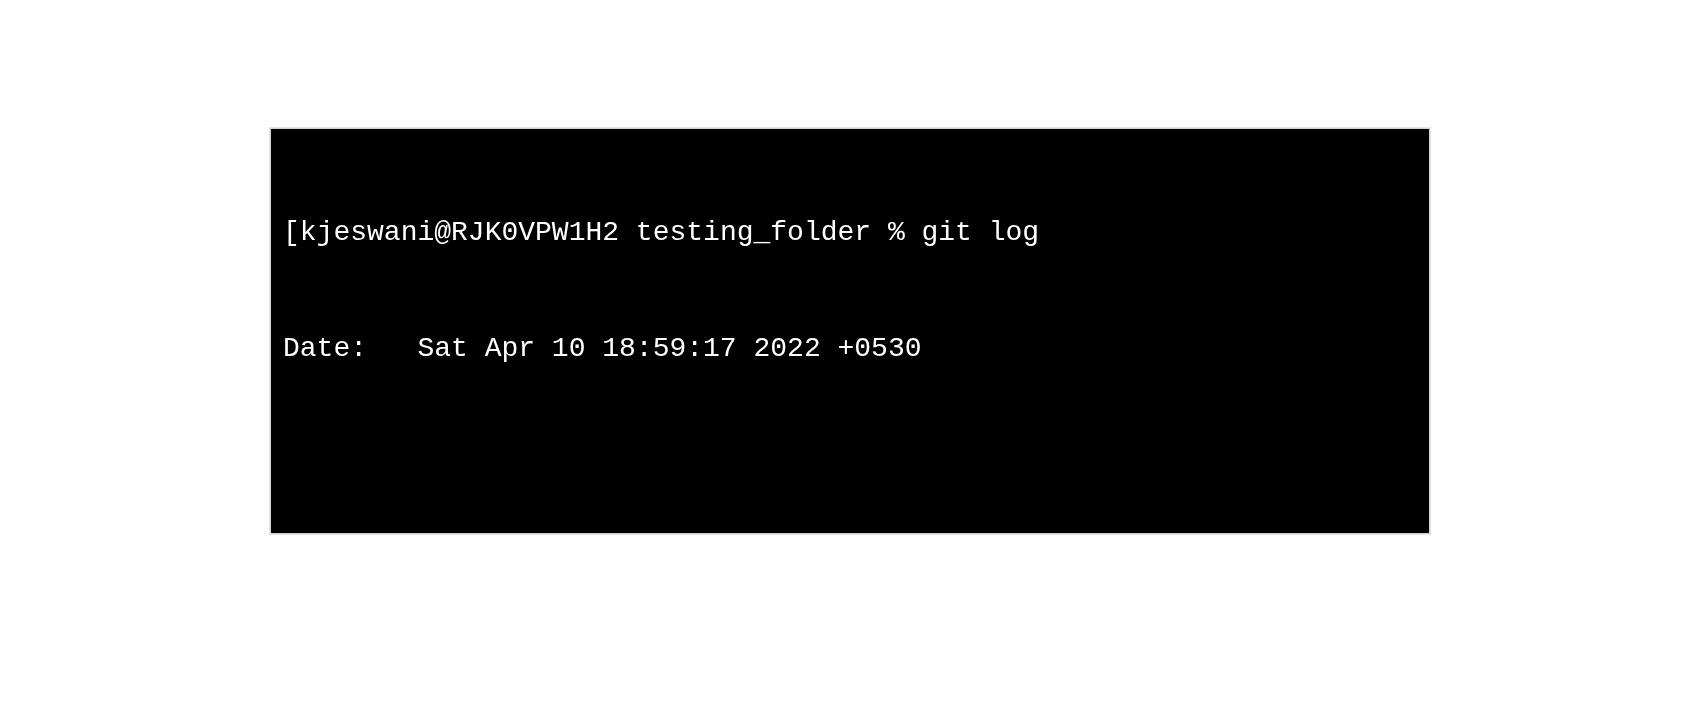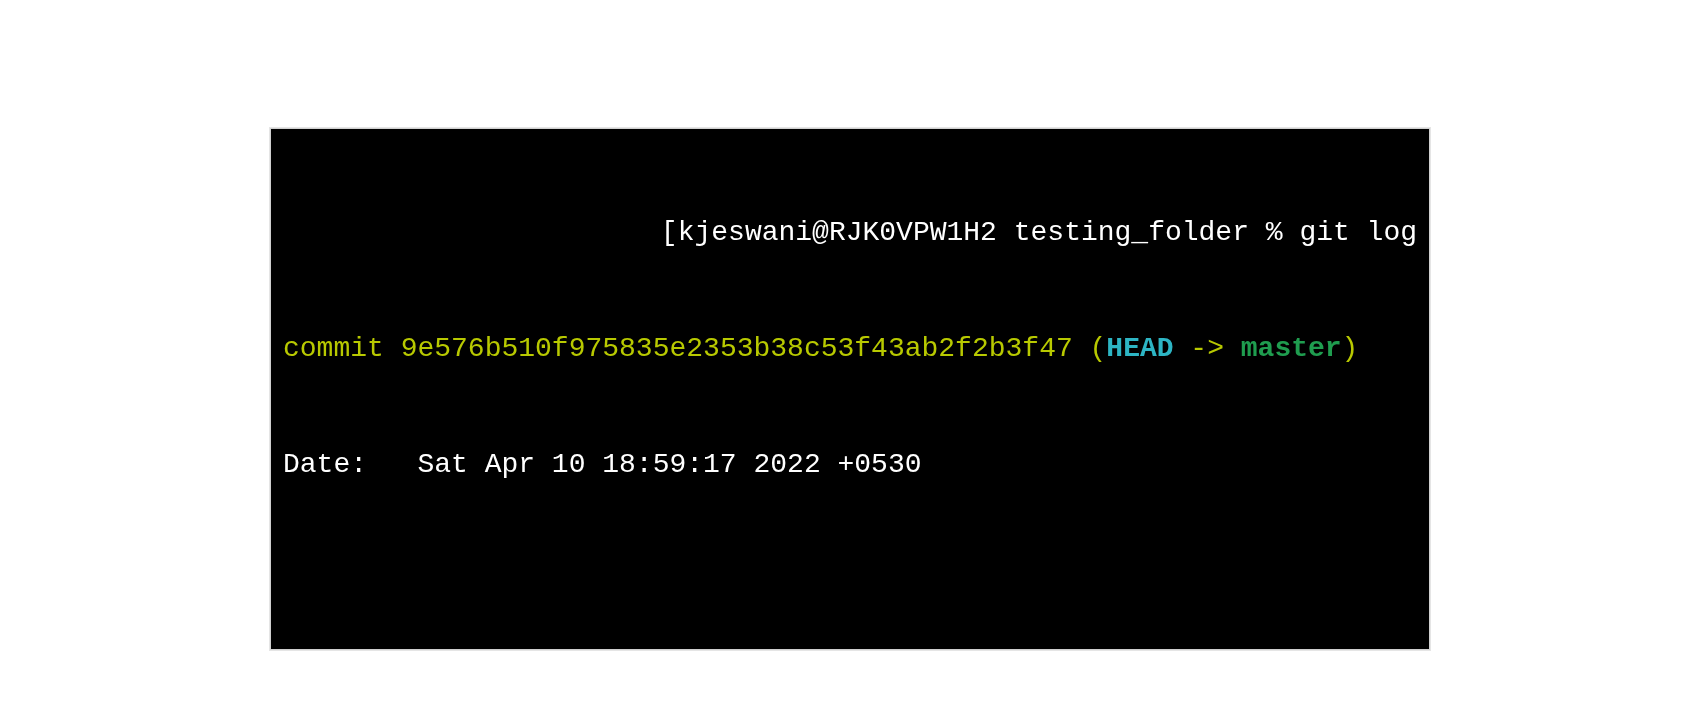--- a/index.html
+++ b/index.html
@@ -23,21 +23,20 @@
       font-family: "Menlo", "Consolas", "Courier New", monospace;
       font-size: 28px;
       line-height: 1.38;
       color: #ffffff;
       white-space: pre;
       border: 1px solid #d0d0d0;
       box-shadow: 0 0 0 1px rgba(0,0,0,0.1);
     }
     .prompt-line {
       color: #ffffff;
-      text-align: right;
     }
     .bracket {
       color: #ffffff;
     }
     .commit-hash {
       color: #b8c900;
     }
     .paren {
       color: #b8c900;
     }
@@ -51,17 +50,16 @@
     .branch {
       color: #1f9d4f;
       font-weight: 600;
     }
   </style>
 </head>
 <body>
 
 <div class="terminal">
   <div class="prompt-line"><span class="bracket">[</span><span>kjeswani@RJK0VPW1H2 testing_folder % </span><span>git log</span></div>
-  <div><span class="commit-hash">commit </span><span class="commit-hash">9e576b510f975835e2353b38c53f43ab2f2b3f47</span><span class="paren"> (</span><span class="head-ref">HEAD</span><span class="arrow"> -&gt; </span><span class="branch">master</span><span class="paren">)</span></div>
   <div>Date:   Sat Apr 10 18:59:17 2022 +0530</div>
   <div></div>
   
 </div>
 
 </body></html>

